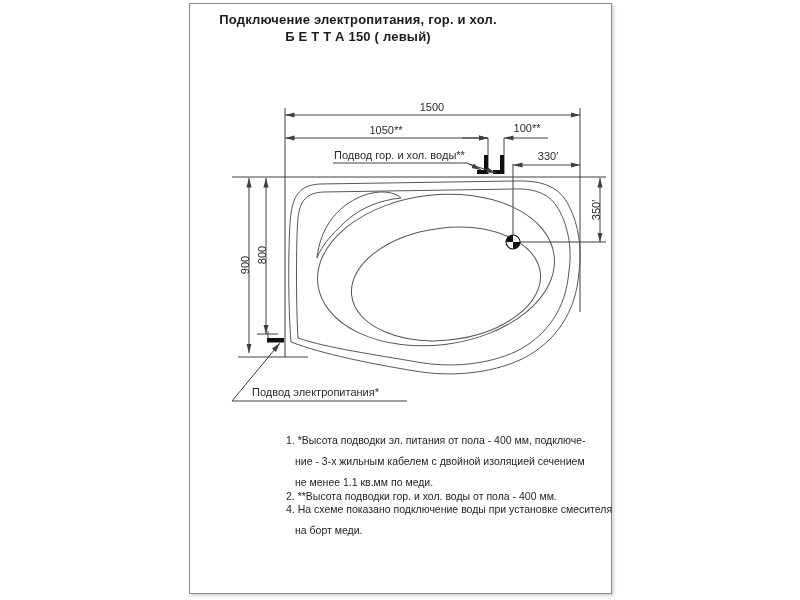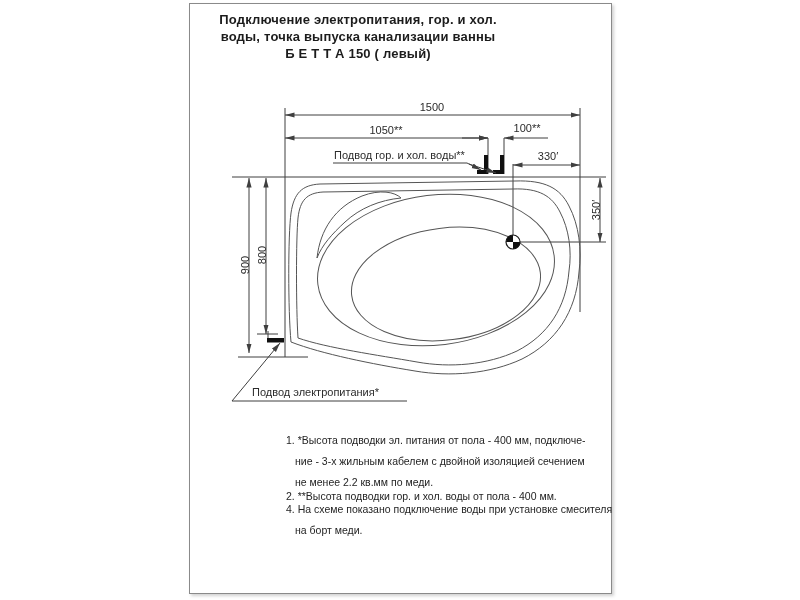--- a/index.html
+++ b/index.html
@@ -21,21 +21,20 @@
 </style>
 </head>
 <body>
 
 <div id="stage">
 
   <div class="page"></div>
 
   <div class="title-block">
     <div>Подключение электропитания, гор. и хол.</div>
-    <div>воды, точка выпуска канализации ванны</div>
     <div>Б Е Т Т А 150   ( левый)</div>
   </div>
 
   <svg width="800" height="600" viewBox="0 0 800 600">
     <defs>
       <marker id="arw" markerWidth="10" markerHeight="7" refX="9.5" refY="3.5" orient="auto-start-reverse" markerUnits="userSpaceOnUse">
         <path d="M0,0.9 L9.5,3.5 L0,6.1 Z" fill="#3f3f3f"></path>
       </marker>
     </defs>
 
@@ -109,19 +108,19 @@
     <g>
       <text x="252" y="396">Подвод электропитания*</text>
       <path class="dline" d="M232,401 H407"></path>
       <path class="dline" d="M232,401 L280,343" marker-end="url(#arw)"></path>
     </g>
   </svg>
 
   <div class="notes">
     <div class="note-line">1. *Высота подводки эл. питания от пола - 400 мм, подключе-</div>
     <div class="note-line cont">ние - 3-х жильным кабелем с двойной изоляцией сечением</div>
-    <div class="note-line cont">не менее 2.2 кв.мм по меди.</div>
+    <div class="note-line cont">не менее 1.1 кв.мм по меди.</div>
     <div class="note-line">2. **Высота подводки гор. и хол. воды от пола - 400 мм.</div>
     <div class="note-line">4. На схеме показано подключение воды при установке смесителя</div>
     <div class="note-line cont">на борт меди.</div>
   </div>
 
 </div>
 
 </body></html>

